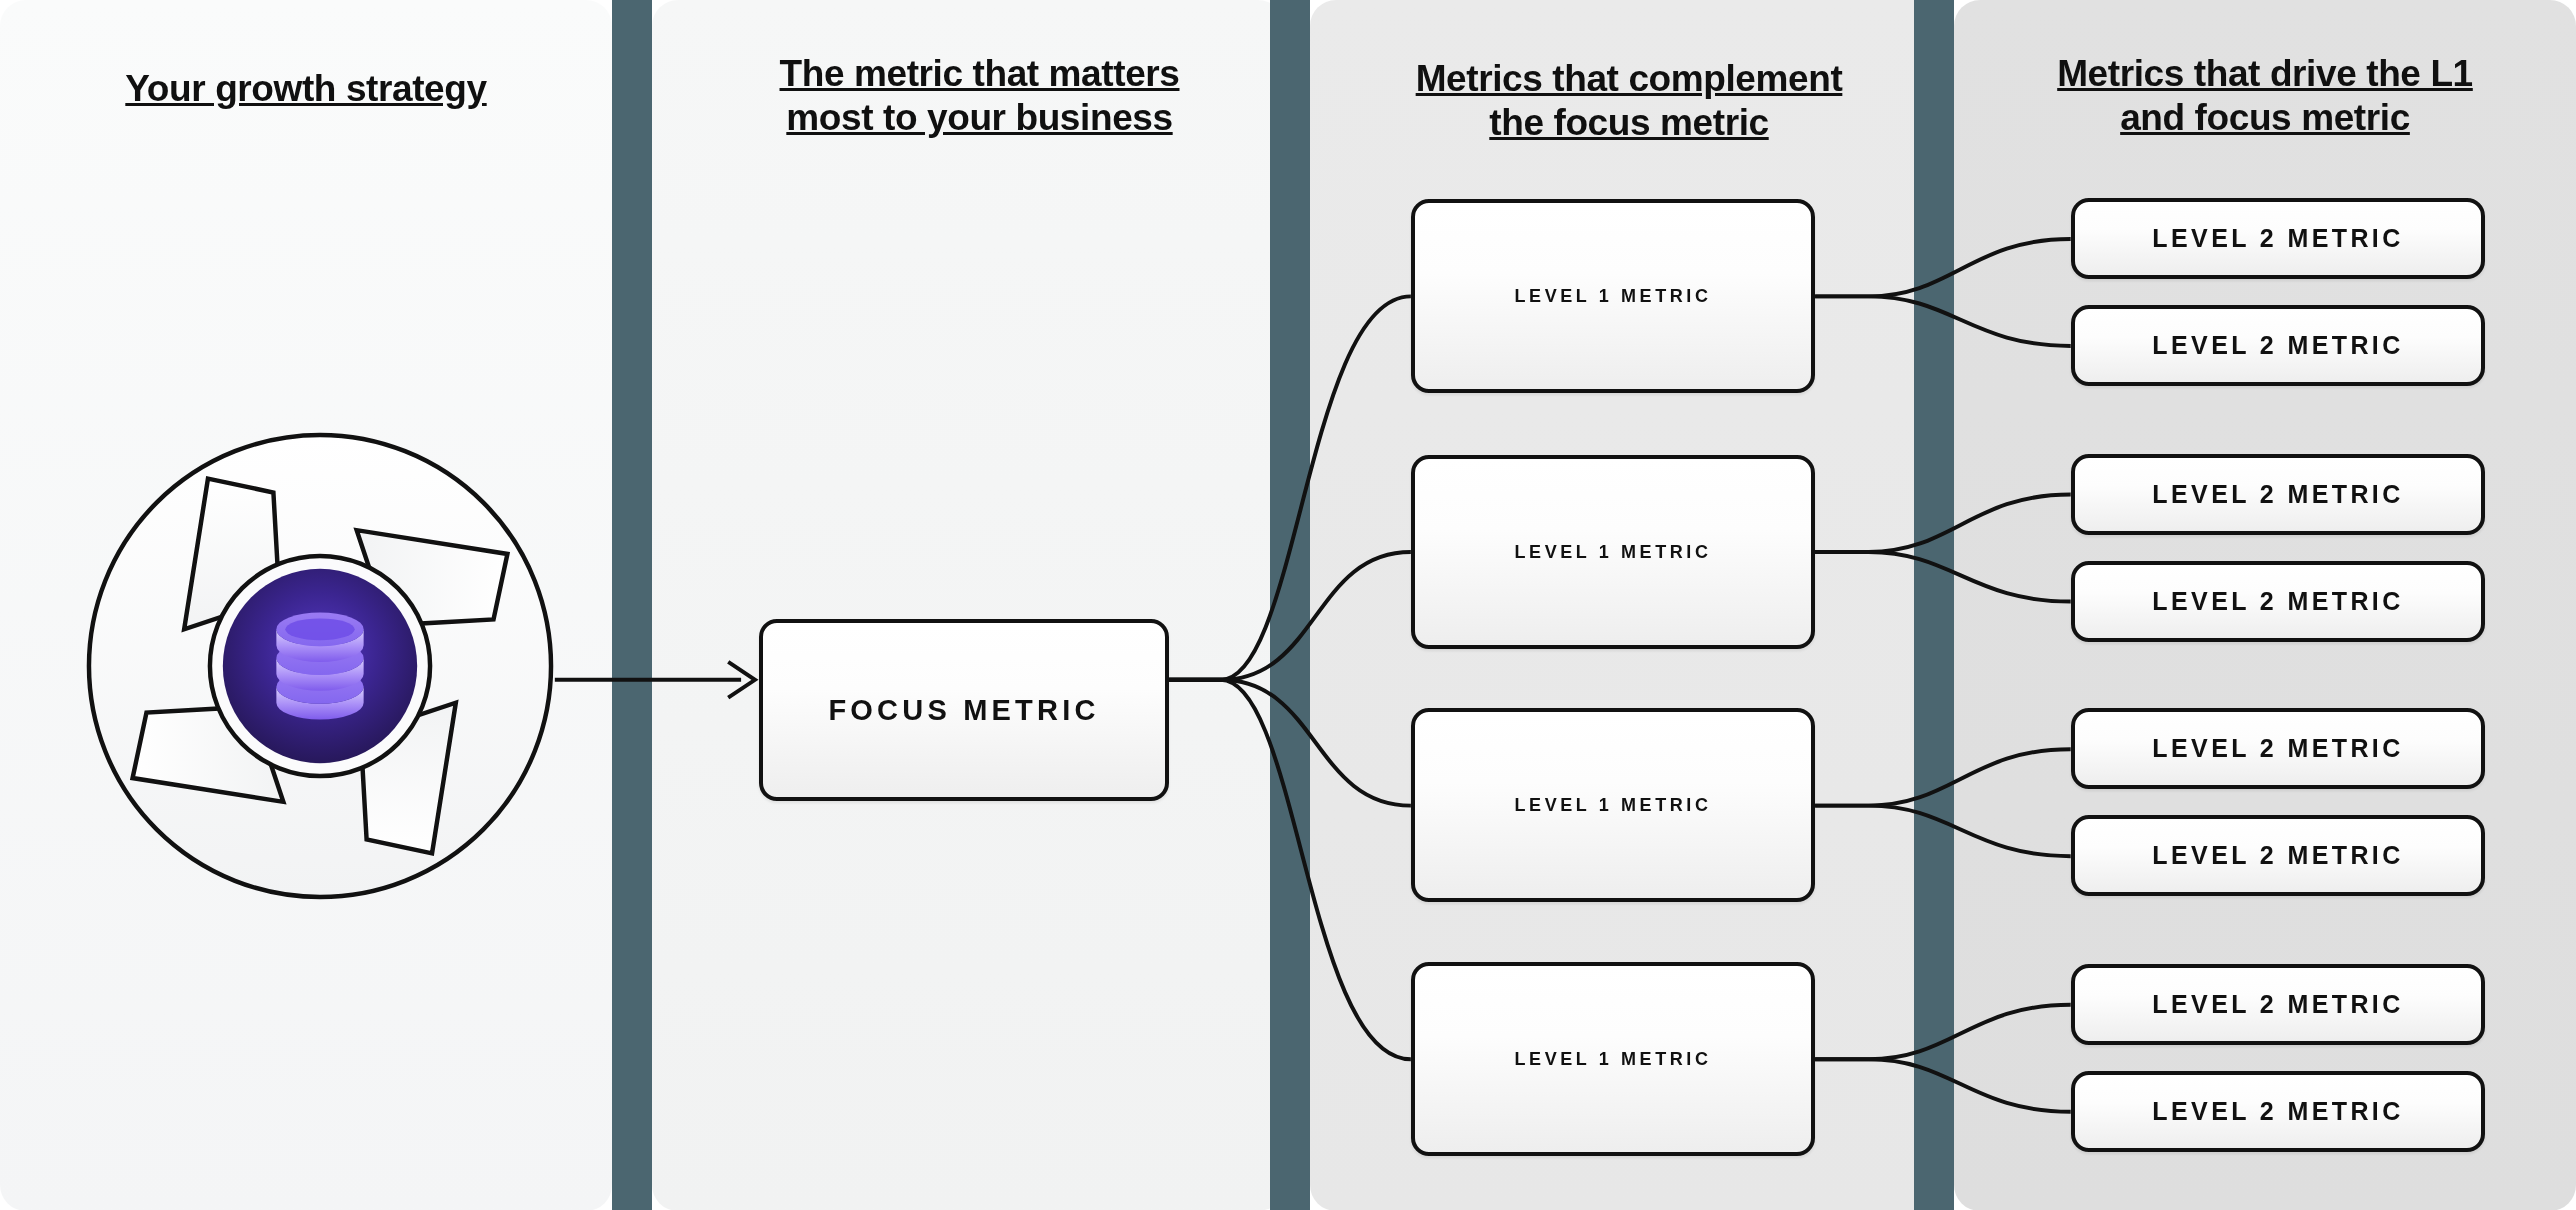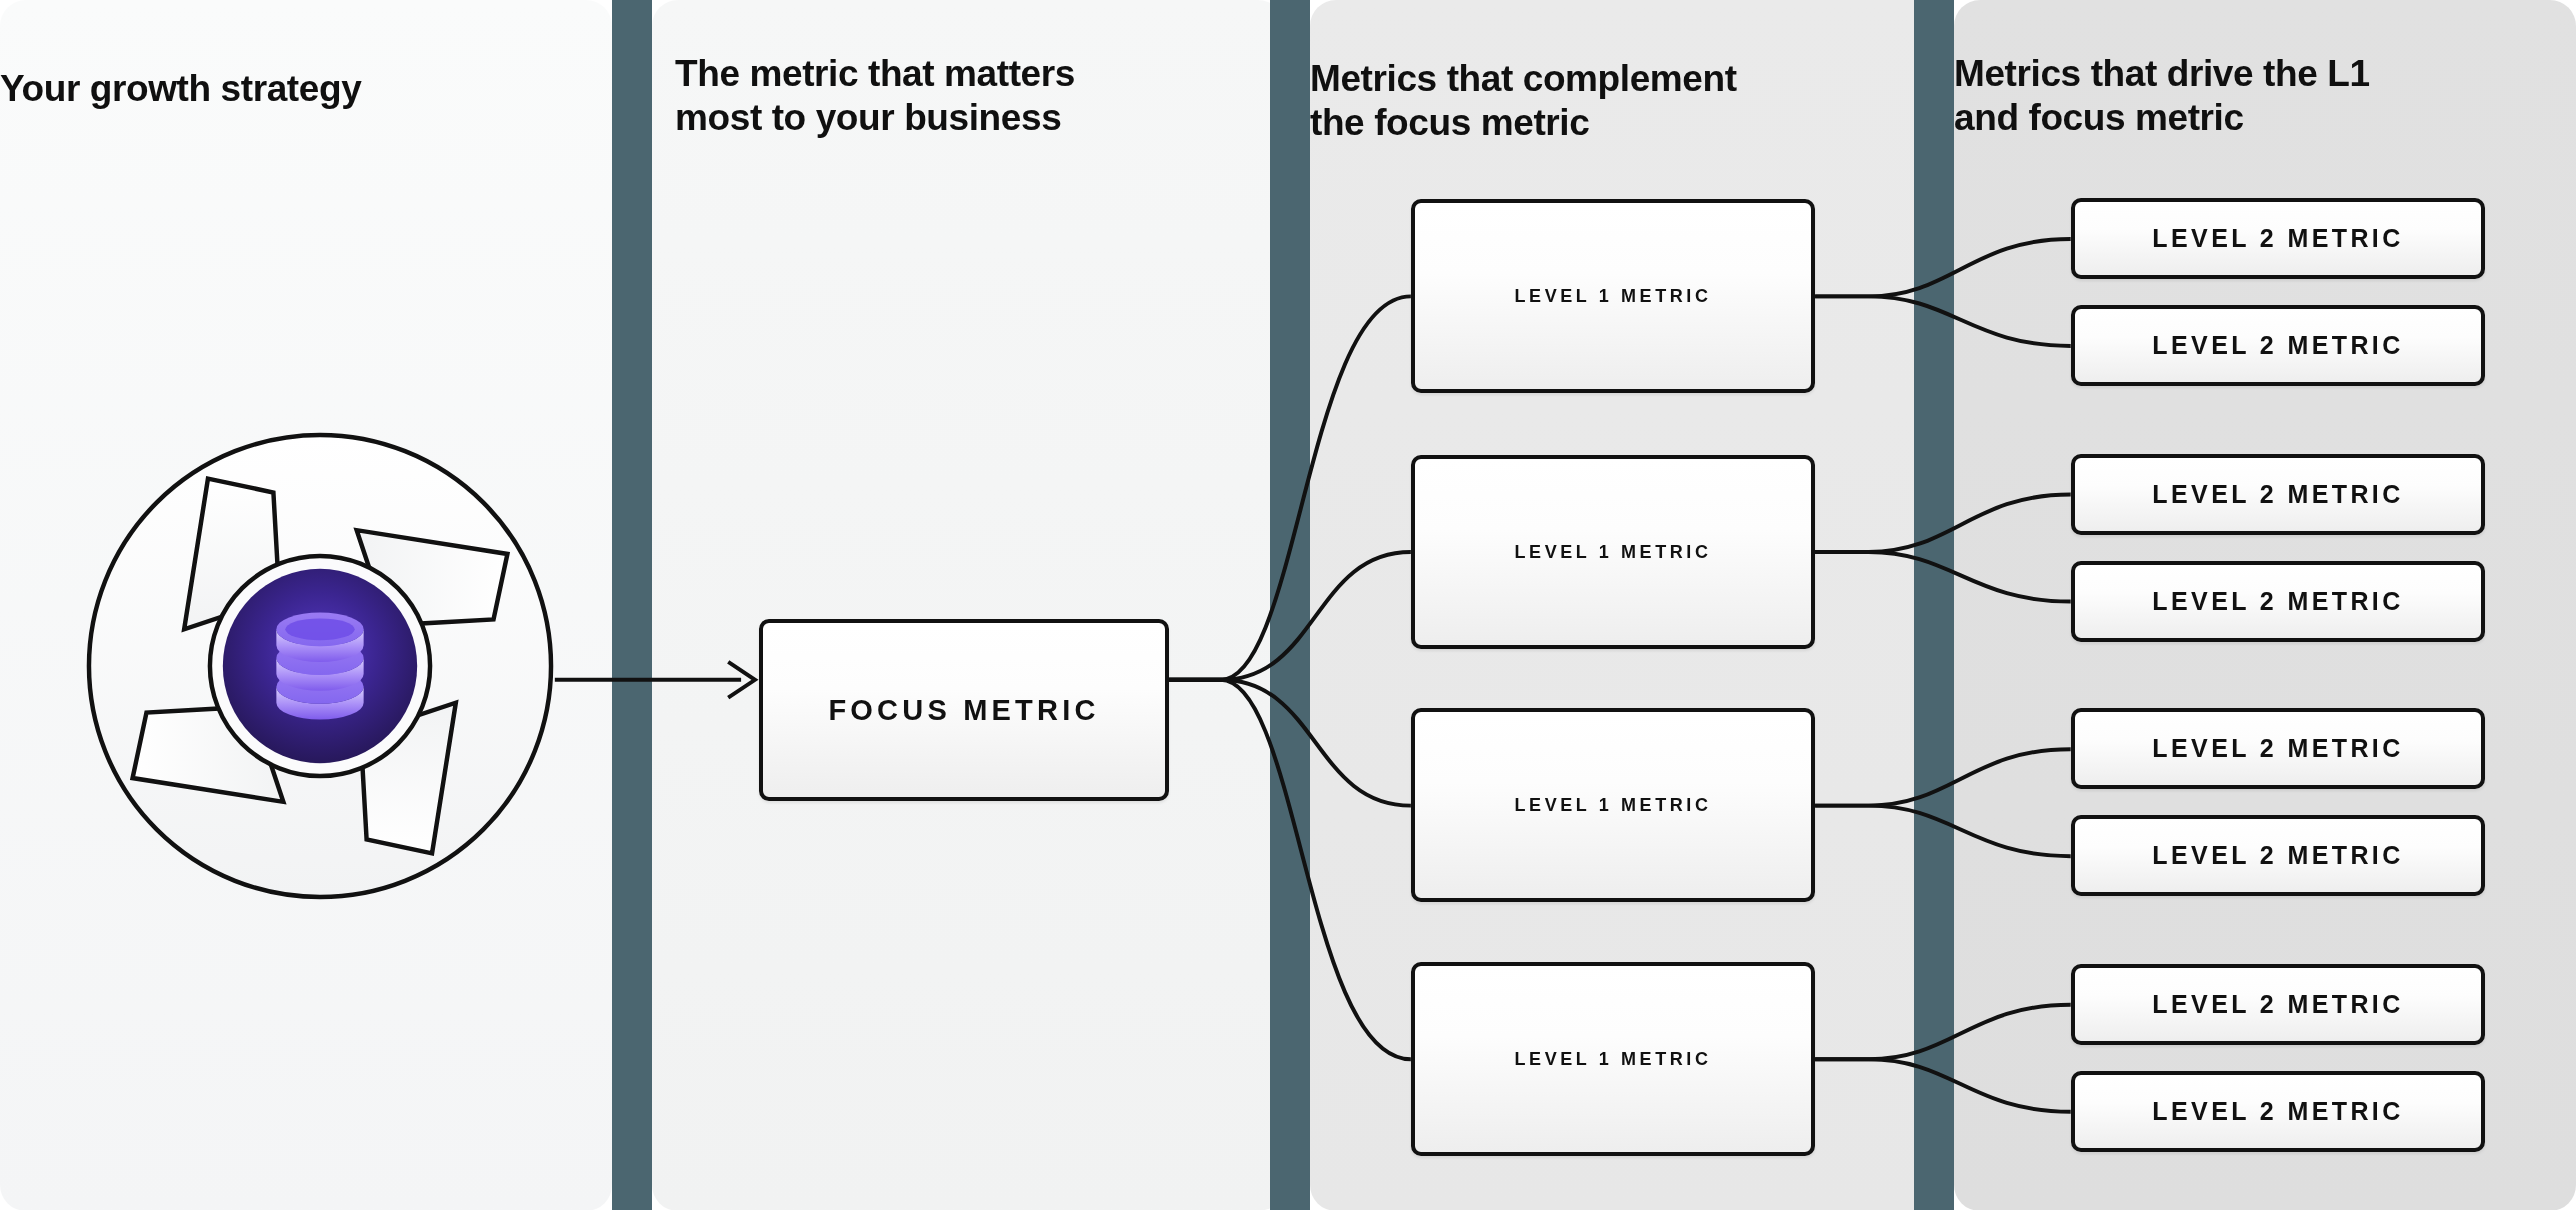--- a/index.html
+++ b/index.html
@@ -42,46 +42,48 @@
     height: 1211px;
     background: #4b6670;
   }
   .div-1 { left: 612px; }
   .div-2 { left: 1270px; }
   .div-3 { left: 1914px; }
 
   
   .panel-title {
     position: absolute;
+    text-align: center;
     font-weight: 700;
     font-size: 37px;
     line-height: 1.18;
     color: #101010;
     letter-spacing: -0.4px;
     white-space: pre-line;
+    text-decoration: underline;
   }
   .title-1 { left: 0;     top: 67px; width: 612px;  }
   .title-2 { left: 652px; top: 52px; width: 632px; padding-left: 23px;  }
   .title-3 { left: 1310px;top: 57px; width: 638px;  }
   .title-4 { left: 1954px;top: 52px; width: 622px;  }
 
   
   #growth-wheel {
     position: absolute;
     left: 85px;
     top: 431px;
     width: 470px;
     height: 470px;
   }
 
   
   .mbox {
     position: absolute;
     border: 4px solid #111111;
-    border-radius: 10px;
+    border-radius: 18px;
     background: linear-gradient(180deg,#ffffff 0%, #fdfdfd 38%, #eeeeee 100%);
     display: flex;
     align-items: center;
     justify-content: center;
     box-shadow: 0 2px 3px rgba(0,0,0,.08);
   }
   .mbox span {
     font-weight: 700;
     color: #111111;
     text-align: center;

